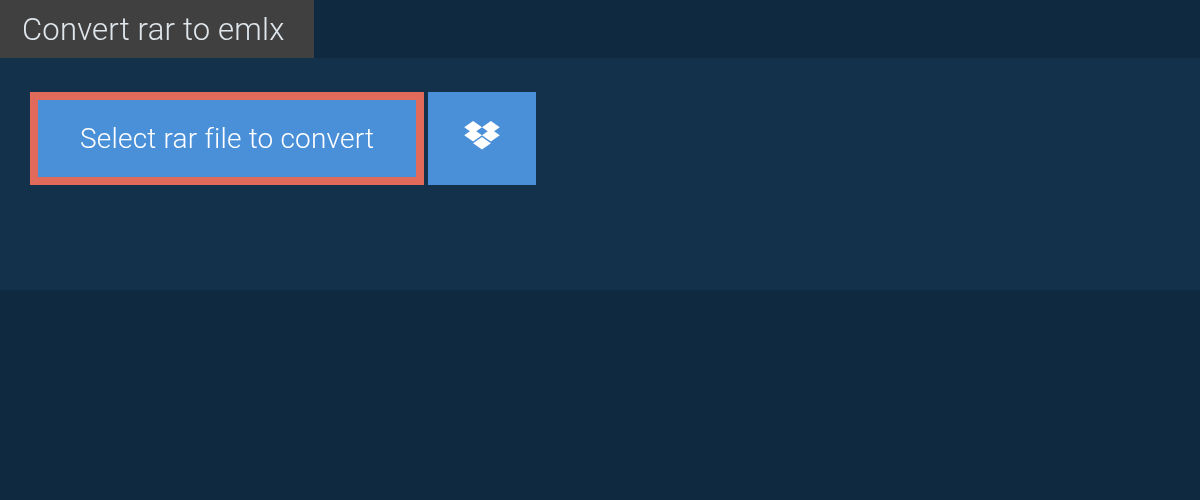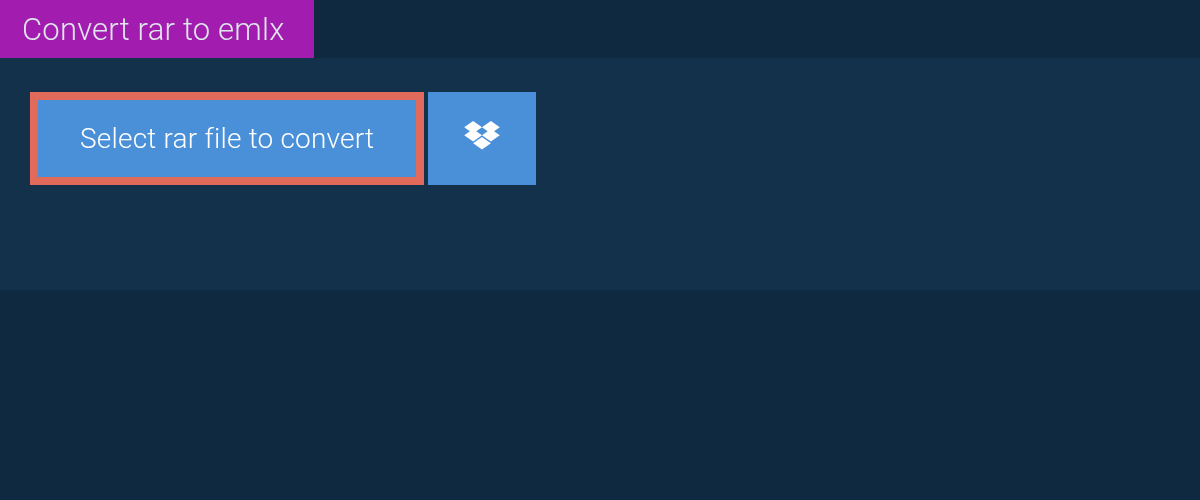--- a/index.html
+++ b/index.html
@@ -18,21 +18,21 @@
       background: #14314b;
       margin-top: 58px;
       width: 100%;
       height: 232px;
       position: relative;
     }
     .tab {
       position: absolute;
       top: -58px;
       left: 0;
-      background: #a21caf;
+      background: #404040;
       padding: 14px 30px 14px 22px;
       height: 58px;
       display: flex;
       align-items: center;
     }
     .tab-title {
       color: #dfe6ec;
       font-size: 31px;
       font-weight: 300;
       letter-spacing: 0.2px;

